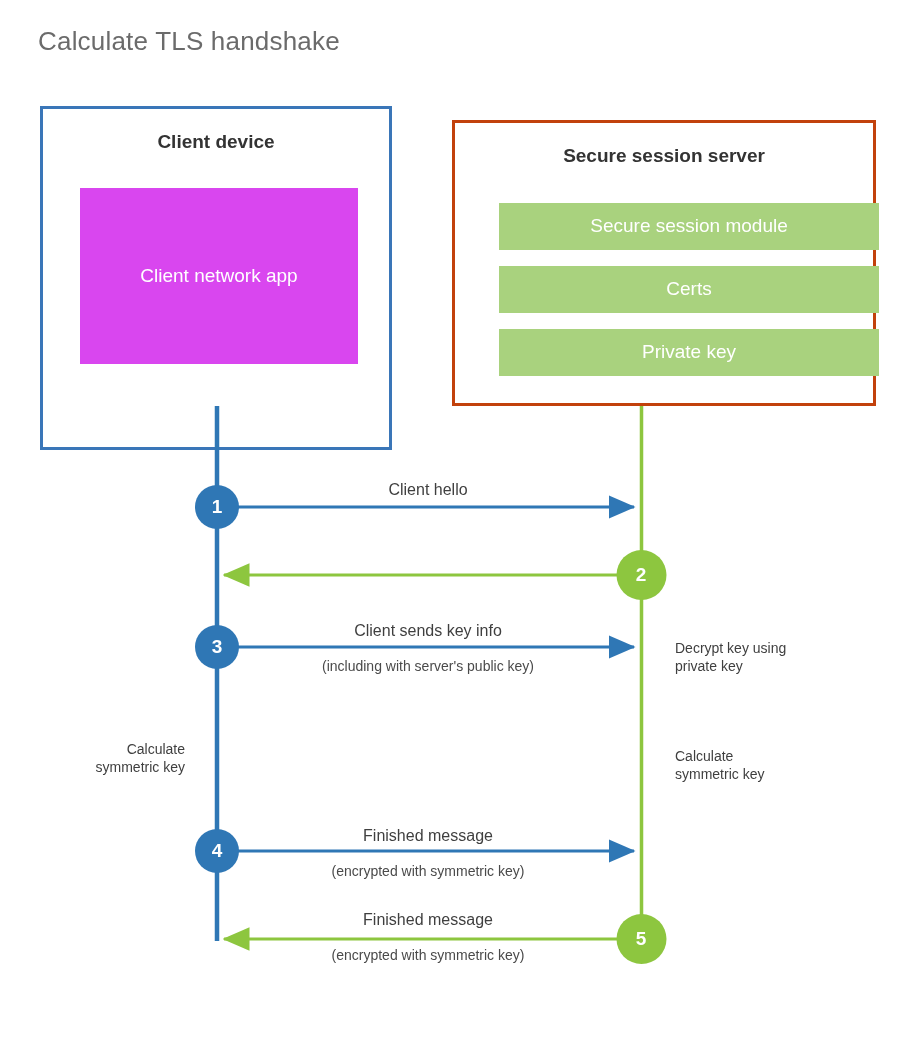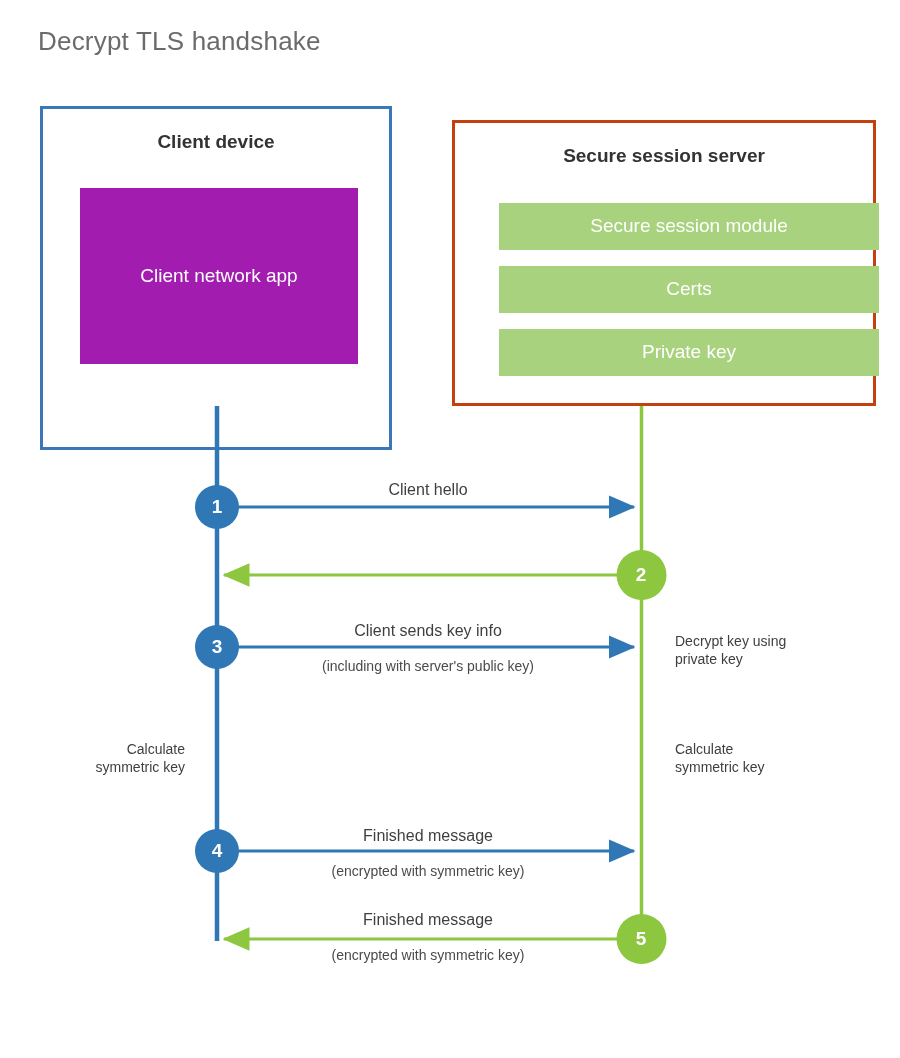--- a/index.html
+++ b/index.html
@@ -75,21 +75,21 @@
     align-items: center;
     justify-content: center;
     text-align: center;
     line-height: 1.28;
   }
   .client-app-block {
     left: 37px;
     top: 79px;
     width: 278px;
     height: 176px;
-    background: #a21caf;
+    background: #d946ef;
   }
   .server-block {
     left: 44px;
     width: 380px;
     height: 47px;
     background: #a9d27e;
   }
   .server-block-1 { top: 80px; }
   .server-block-2 { top: 143px; }
   .server-block-3 { top: 206px; }
@@ -110,39 +110,40 @@
   }
   .side-note {
     position: absolute;
     font-size: 14px;
     color: #3f3f3f;
     line-height: 1.3;
     white-space: pre-line;
   }
   .side-note-right {
     text-align: left;
+    margin-top: 7px;
   }
   .side-note-left {
     text-align: right;
   }
   .step-num {
     position: absolute;
     font-size: 19px;
     font-weight: bold;
     color: #ffffff;
     transform: translate(-50%, -50%);
     pointer-events: none;
   }
 </style>
 </head>
 <body>
 
 <div id="diagram-root">
 
-  <div class="page-title">Decrypt TLS handshake</div>
+  <div class="page-title">Calculate TLS handshake</div>
 
   <div class="panel panel-client">
     <div class="panel-title">Client device</div>
     <div class="inner-block client-app-block">
       <span>Client network app</span>
     </div>
   </div>
 
   <div class="panel panel-server">
     <div class="panel-title">Secure session server</div>

